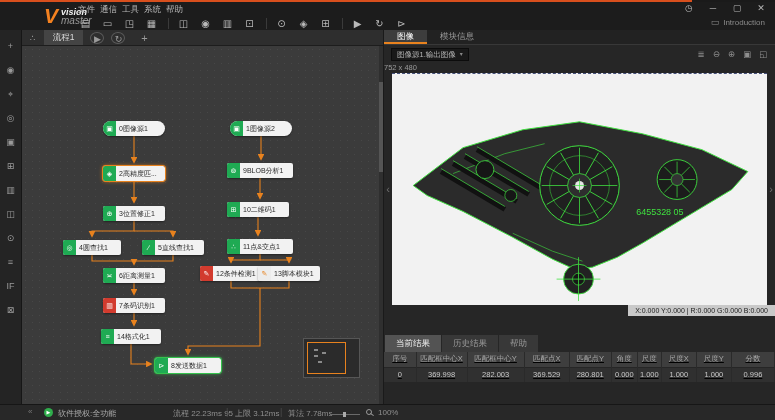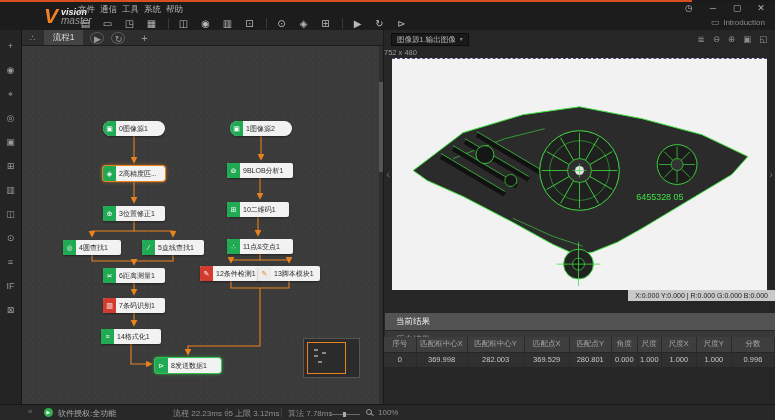--- a/index.html
+++ b/index.html
@@ -69,24 +69,24 @@
   #view-icons { margin-left:auto; margin-right:8px; display:flex; gap:8px; }
   .view-icon { color:#8f8f8f; font-size:8.5px; }
   #res-row { height:10px; display:flex; justify-content:flex-start; }
   #res-label { color:#9a9a9a; font-size:7.5px; margin-right:8px; }
   #viewer { height:232px; display:flex; }
   .nav-arrow { width:8px; color:#6f6f6f; font-size:11px; display:flex; align-items:center; justify-content:center; }
   #image-stage { flex:1; background:#f2f2f2; border-top:1px dashed #44507a; position:relative; }
   #image-stage svg { display:block; width:100%; height:100%; }
   #coords-row { height:11px; display:flex; justify-content:flex-end; }
   #coords { background:#c9c9c9; color:#222; font-size:7px; line-height:11px; padding:0 7px; }
-  #result-tabs { margin-top:12px; height:17px; display:flex; gap:1px; padding-left:1px;flex-direction:column; }
+  #result-tabs { margin-top:19px; height:17px; display:flex; gap:1px; padding-left:1px; }
   .result-tab { padding:0 11px; font-size:8.5px; line-height:17px; background:#383838; color:#999; }
   .result-tab.active { background:#535353; color:#eee; }
-  #table-wrap { margin-top:7px; }
+  #table-wrap { margin-top:0;text-decoration:underline; }
   table { width:100%; border-collapse:collapse; table-layout:fixed; }
   th { background:#3e3e3e; color:#a8a8a8; font-weight:normal; font-size:7.5px; height:15px;
        border-right:1px solid #2a2a2a; overflow:hidden; white-space:nowrap; }
   td { background:#303030; color:#c8c8c8; font-size:7.5px; height:15px; text-align:center;
        border-right:1px solid #2a2a2a; border-top:1px solid #262626; }
 
   
   #statusbar { position:absolute; left:0; top:404px; width:775px; height:16px; background:#282828;
     border-top:1px solid #161616; }
   #sb-grip { position:absolute; left:28px; top:2px; color:#777; font-size:8px; }
@@ -278,20 +278,24 @@
           <div class="mm-node" style="left:18px;top:13px;"></div>
           <div class="mm-node" style="left:14px;top:22px;"></div>
         </div>
         <div id="flow-scrollbar">
             <div class="thumb"></div>
           </div>
       </div>
     </section>
 
     <section id="right-panel">
+      <div id="rp-tabs">
+          <span class="rp-tab active">图像</span>
+          <span class="rp-tab">模块信息</span>
+        </div>
       <div id="rp-subbar">
         <span id="source-chip">
           <span>图像源1.输出图像</span>
           <span class="caret">▾</span>
         </span>
         <span id="view-icons">
             <span class="view-icon">≣</span>
             <span class="view-icon">⊖</span>
             <span class="view-icon">⊕</span>
             <span class="view-icon">▣</span>

